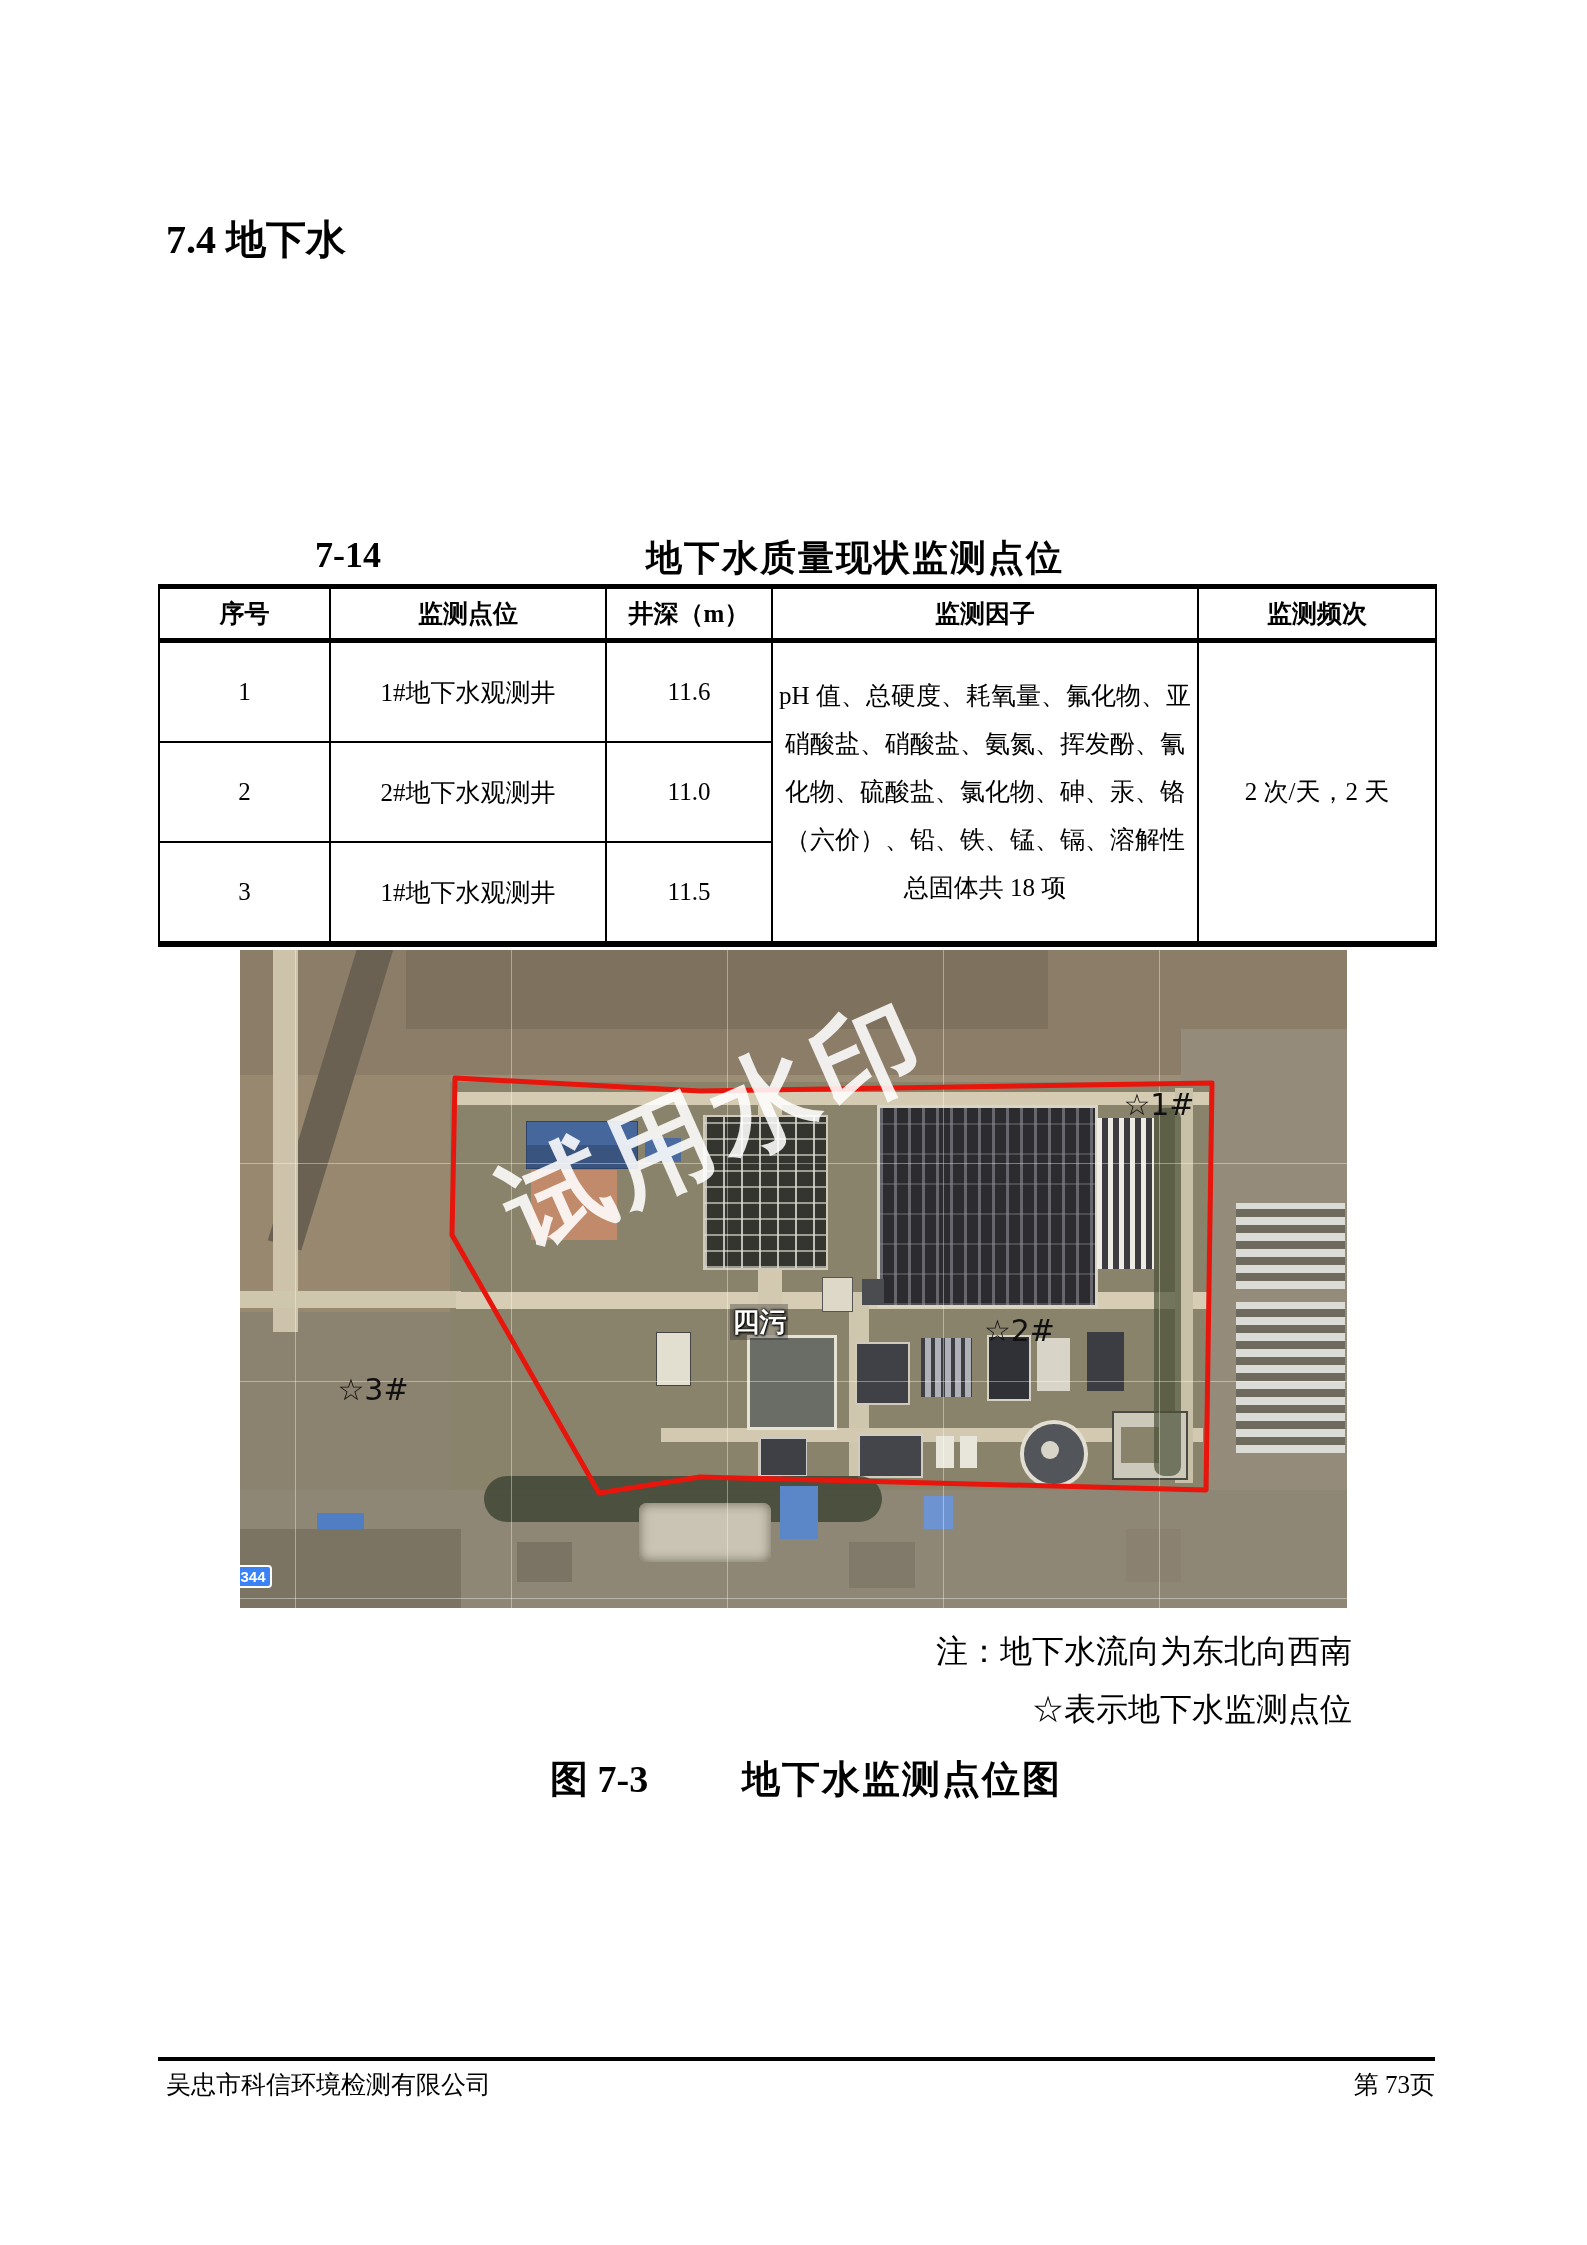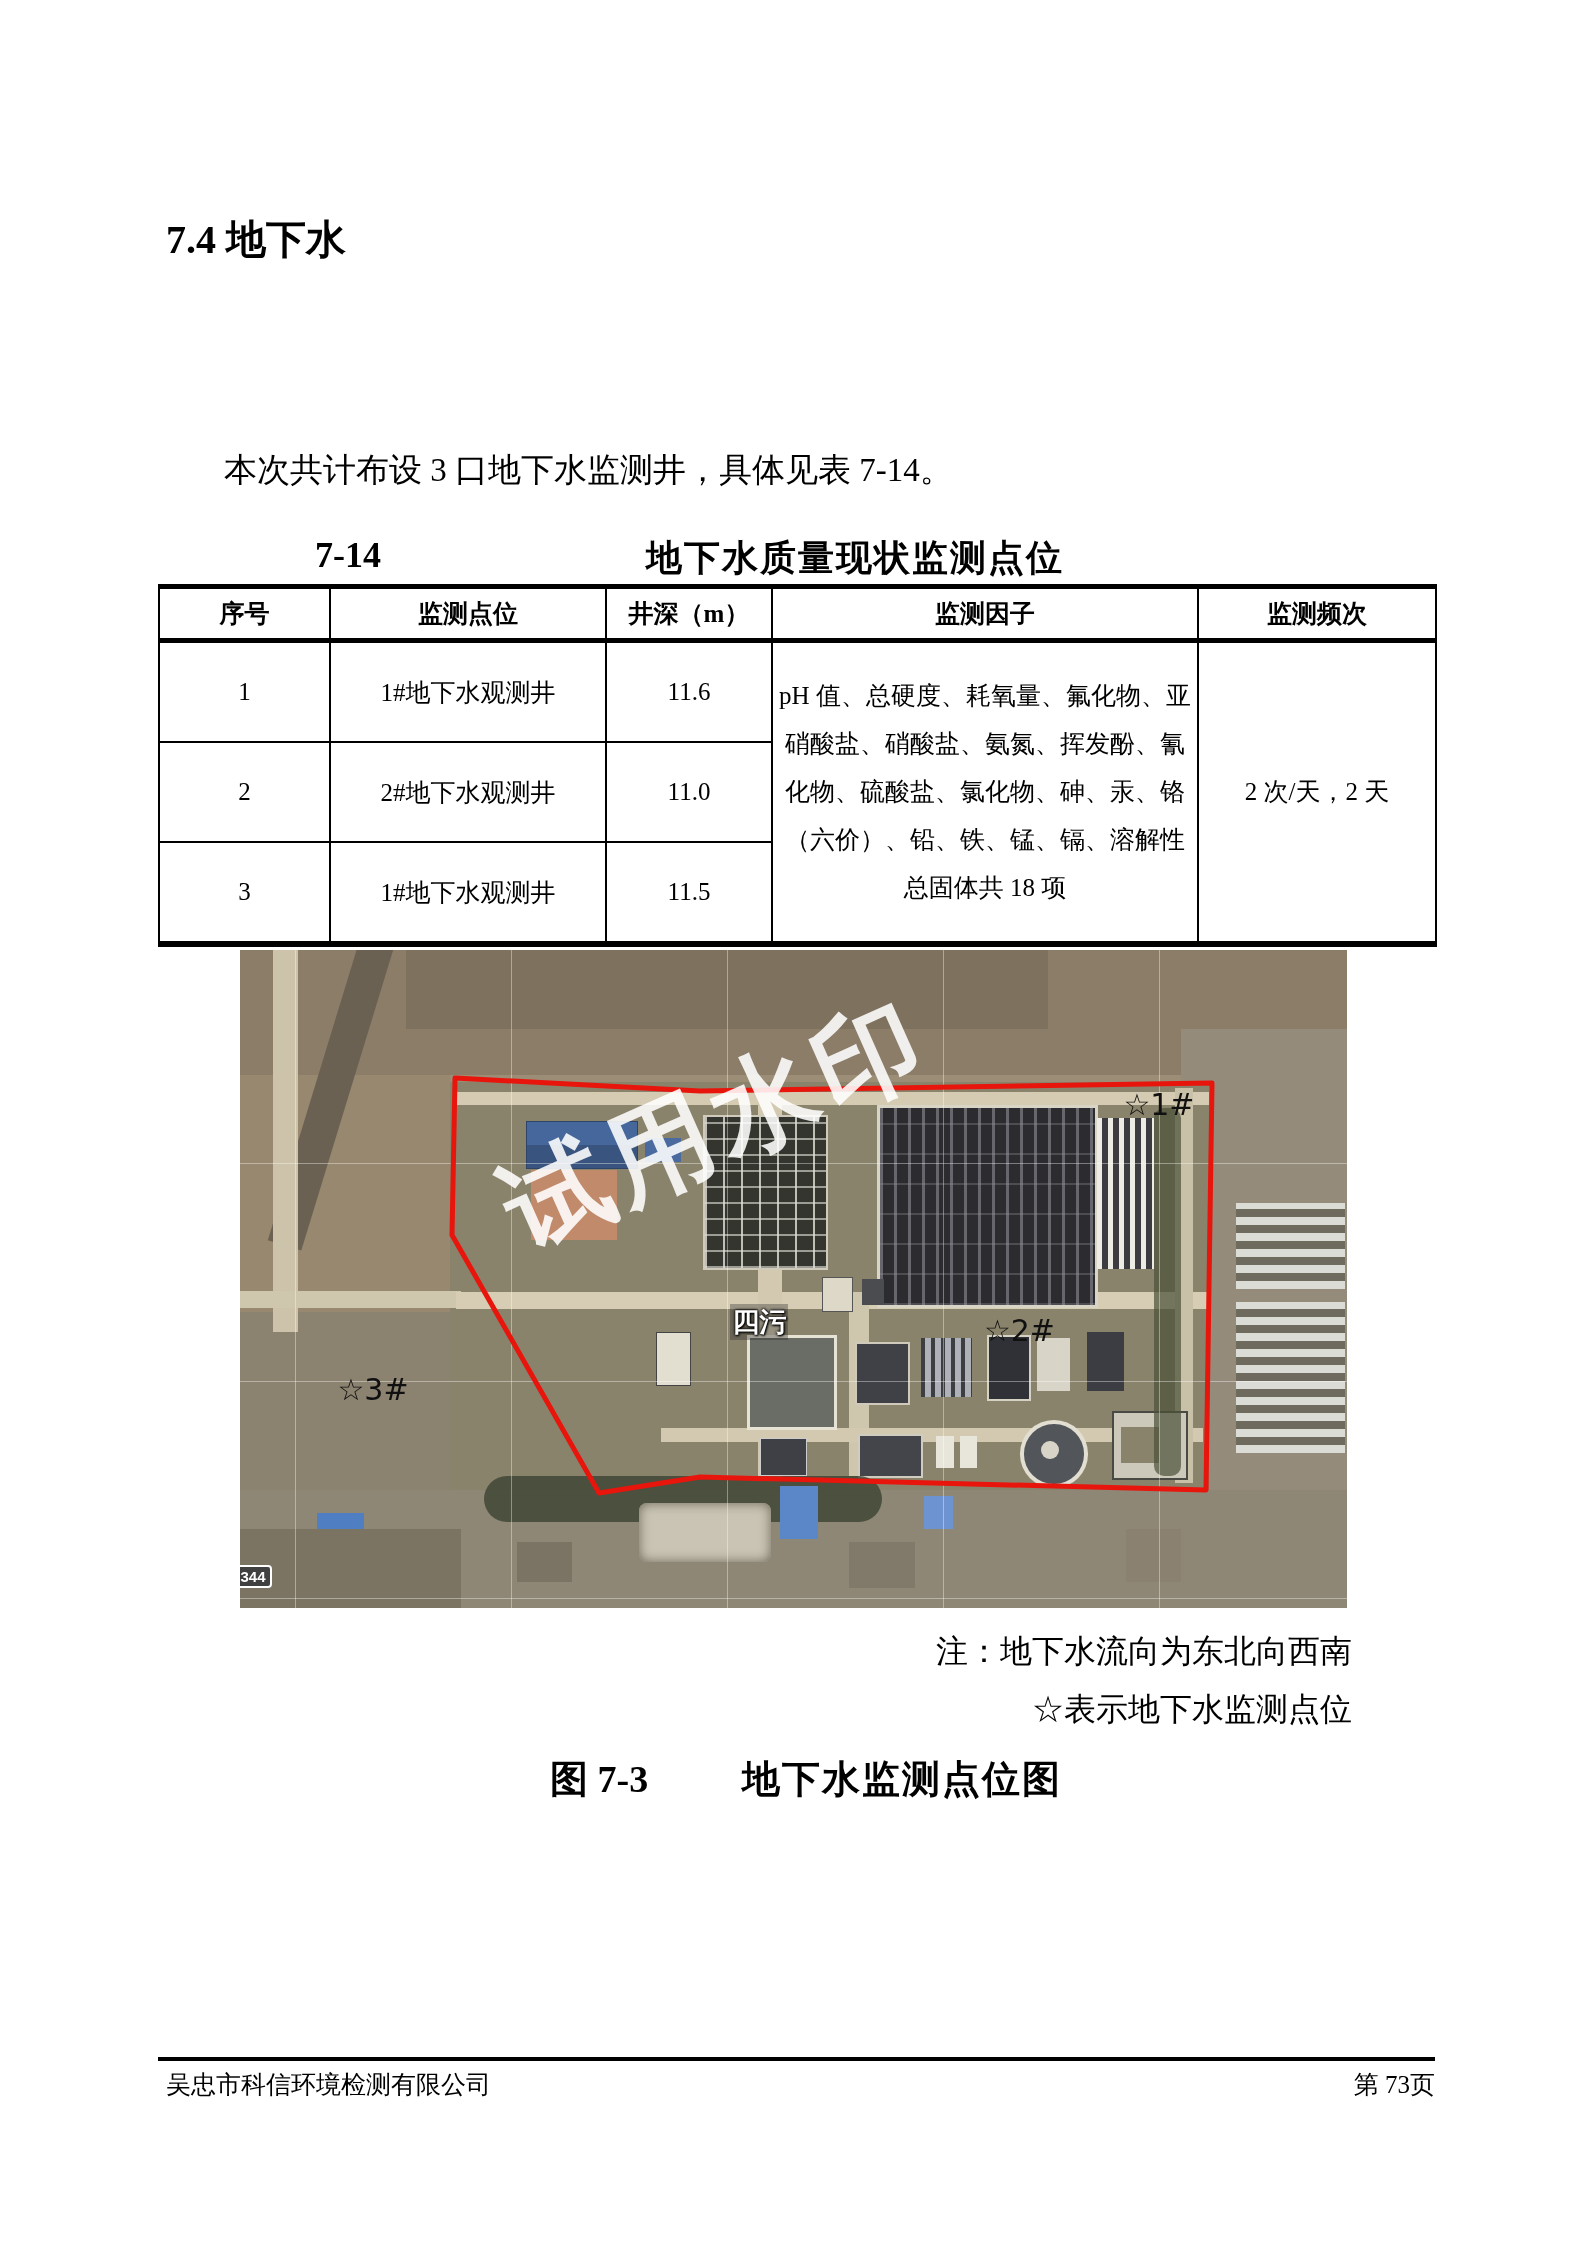--- a/index.html
+++ b/index.html
@@ -96,21 +96,21 @@
   .star{font-family:"DejaVu Sans","Liberation Sans",sans-serif;font-size:30px;color:#101010;white-space:nowrap;}
   .star1{left:79.8%;top:20.8%;}
   .star2{left:67.2%;top:55.2%;}
   .star3{left:8.8%;top:64.2%;}
   .plant{
     left:44.3%;top:53.8%;font-size:27px;font-weight:bold;color:#fff;
     font-family:"DejaVu Sans","Liberation Sans",sans-serif;
     text-shadow:0 0 3px #000,0 0 3px #000,1px 1px 2px #000;background:rgba(40,40,40,.35);padding:0 2px;
   }
   .badge{
-    left:-0.5%;top:93.5%;background:#404040;border:2px solid #fff;border-radius:4px;
+    left:-0.5%;top:93.5%;background:#3b82f6;border:2px solid #fff;border-radius:4px;
     color:#fff;font:bold 15px "Liberation Sans",sans-serif;padding:1px 4px;
   }
   .wmark{
     left:12%;top:16%;width:62%;text-align:center;transform:rotate(-24deg);
     font-size:105px;font-weight:bold;color:rgba(255,255,255,.88);letter-spacing:8px;white-space:nowrap;
   }
   
   .note1{right:235px;top:1630px;font-size:32px;font-family:Liberation Mono, monospace;}
   .note2{right:235px;top:1688px;font-size:32px;}
   .cap-num{left:550px;top:1754px;font-size:38px;font-weight:bold;}
@@ -118,21 +118,20 @@
   .foot-line{left:158px;top:2057px;width:1277px;height:4px;background:#000;}
   .foot-co{left:166px;top:2068px;font-size:25px;}
   .foot-pg{right:152px;top:2068px;font-size:25px;}
 </style>
 </head>
 <body>
 
 <div class="page">
 
   <div class="abs h1">7.4 地下水</div>
-  <div class="abs para">本次共计布设 3 口地下水监测井，具体见表 7-14。</div>
 
   <div class="abs tbl-num">7-14</div>
   <div class="abs tbl-title">地下水质量现状监测点位</div>
 
   <table class="monitor">
     <colgroup>
       <col style="width:171px">
         <col style="width:276px">
         <col style="width:166px">
       <col style="width:426px">

